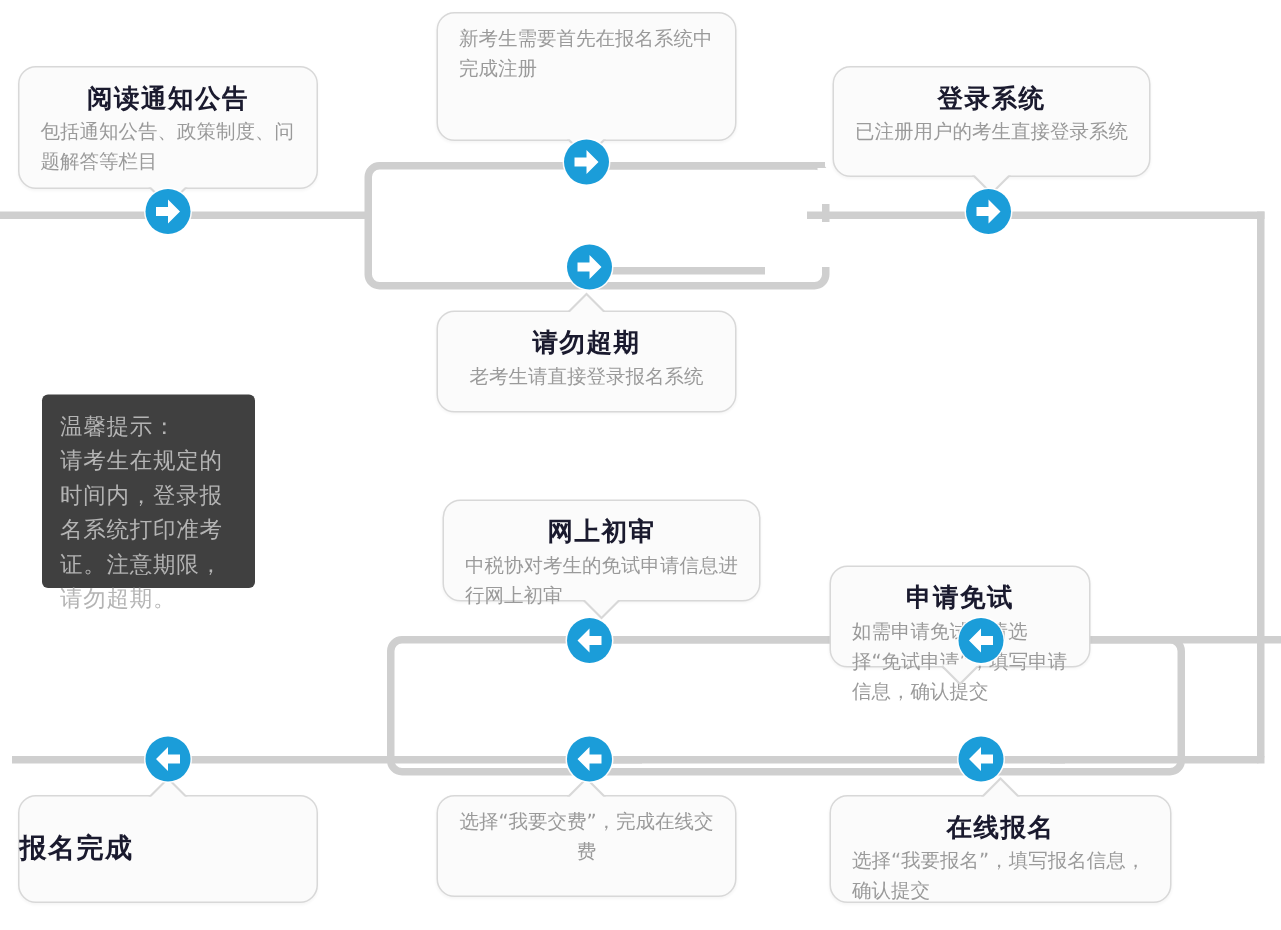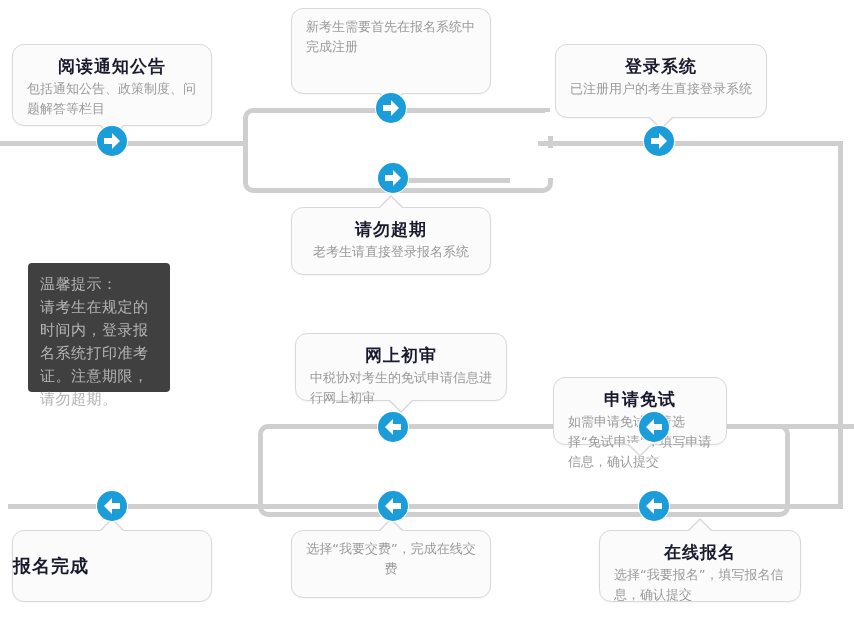--- a/index.html
+++ b/index.html
@@ -177,21 +177,21 @@
     <span class="ptr"></span>
     <span class="ptr-in"></span>
   </div>
 
   <div class="node up center" style="left:291px;top:530px;width:200px;height:68px;">
     <div class="desc">选择“我要交费”，完成在线交费</div>
     <span class="ptr"></span>
     <span class="ptr-in"></span>
   </div>
 
-  <div class="node up" style="left:553px;top:530px;width:202px;height:72px;margin-left:46px;">
+  <div class="node up" style="left:553px;top:530px;width:228px;height:72px;">
     <div class="title">在线报名</div>
     <div class="desc">选择“我要报名”，填写报名信息，确认提交</div>
     <span class="ptr"></span>
     <span class="ptr-in"></span>
   </div>
 
   <div class="tip" style="left:28px;top:263px;width:142px;height:129px;">
     <span>温馨提示：</span><span>　　请考生在规定的时间内，登录报名系统打印准考</span><br><span>证。注意期限，请勿超期。</span>
   </div>
 

